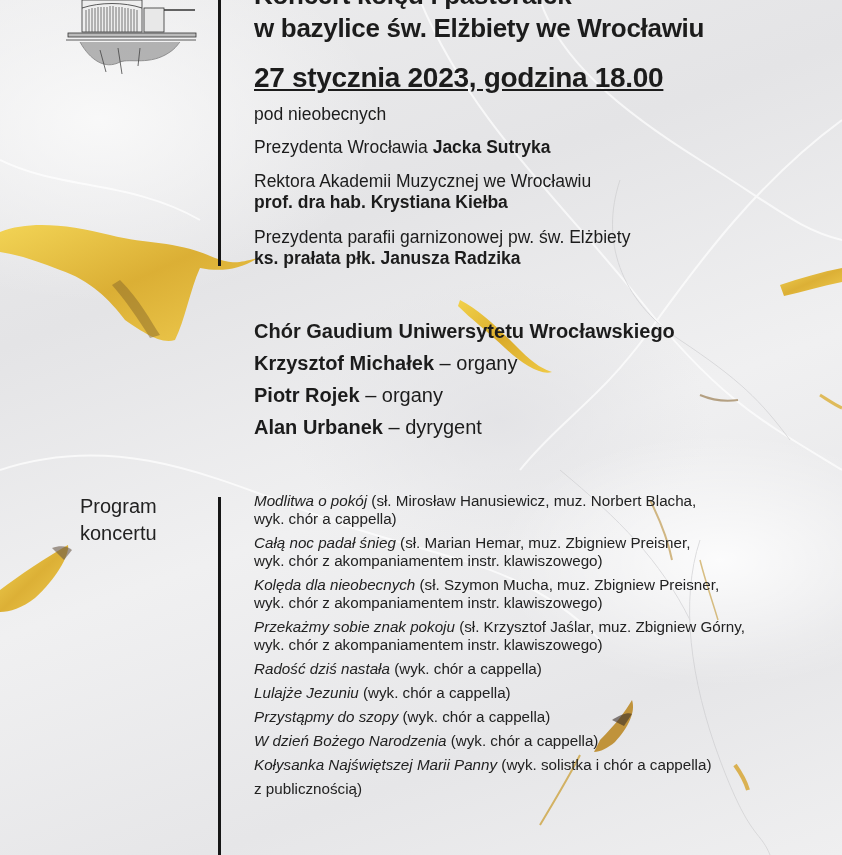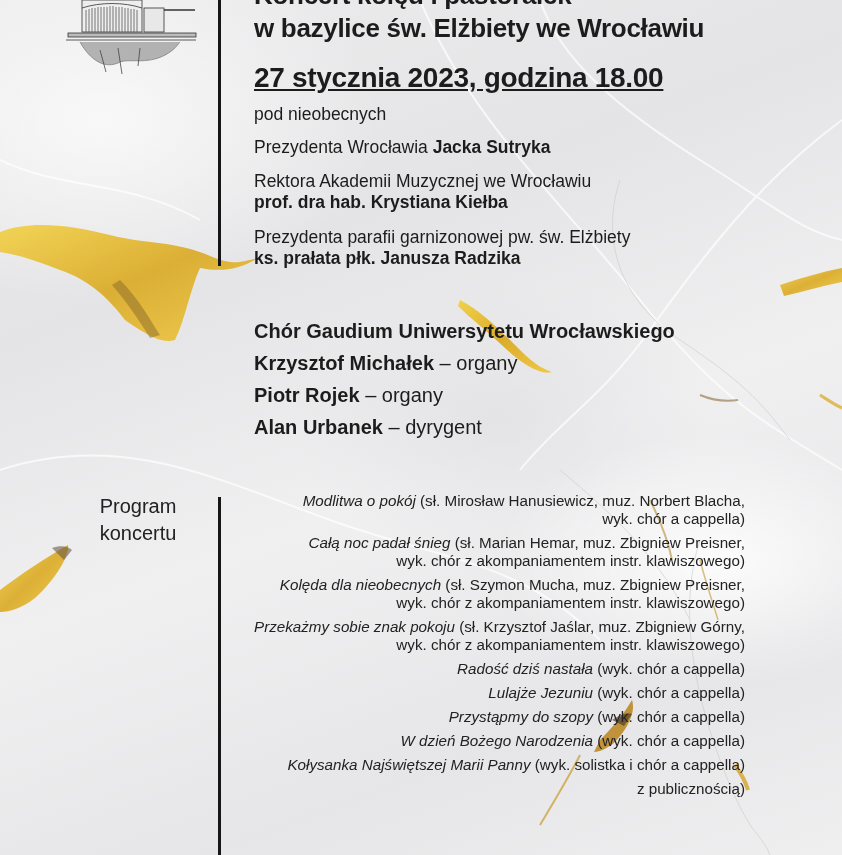--- a/index.html
+++ b/index.html
@@ -30,23 +30,23 @@
   .patron b { font-weight: 700; }
   .p0 { top: 104px; }
   .p1 { top: 137px; }
   .p2 { top: 171px; }
   .p3 { top: 227px; }
 
   .performers { position: absolute; left: 254px; top: 315px; font-size: 20px; line-height: 32px; }
   .performers .row { white-space: nowrap; }
   .performers b { font-weight: 700; }
 
-  .prog-label { position: absolute; left: 80px; top: 493px; width: 116px; text-align: center; font-size: 20px; line-height: 27px; color: #222; }
+  .prog-label { position: absolute; left: 80px; top: 493px; width: 116px; font-size: 20px; line-height: 27px; color: #222; }
 
-  .program { position: absolute; left: 254px; top: 492px; font-size: 15.2px; line-height: 18px; color: #222; text-align: right; }
+  .program { position: absolute; left: 254px; top: 492px; font-size: 15.2px; line-height: 18px; color: #222; }
   .program .item { margin-bottom: 6px; white-space: nowrap; }
   .program .item i { font-style: italic; }
 </style>
 </head>
 <body>
 
 <svg class="marble" width="842" height="855" viewBox="0 0 842 855">
   <defs>
     <linearGradient id="gold" x1="0" y1="0" x2="1" y2="1">
       <stop offset="0" stop-color="#f3cf3a"></stop>

